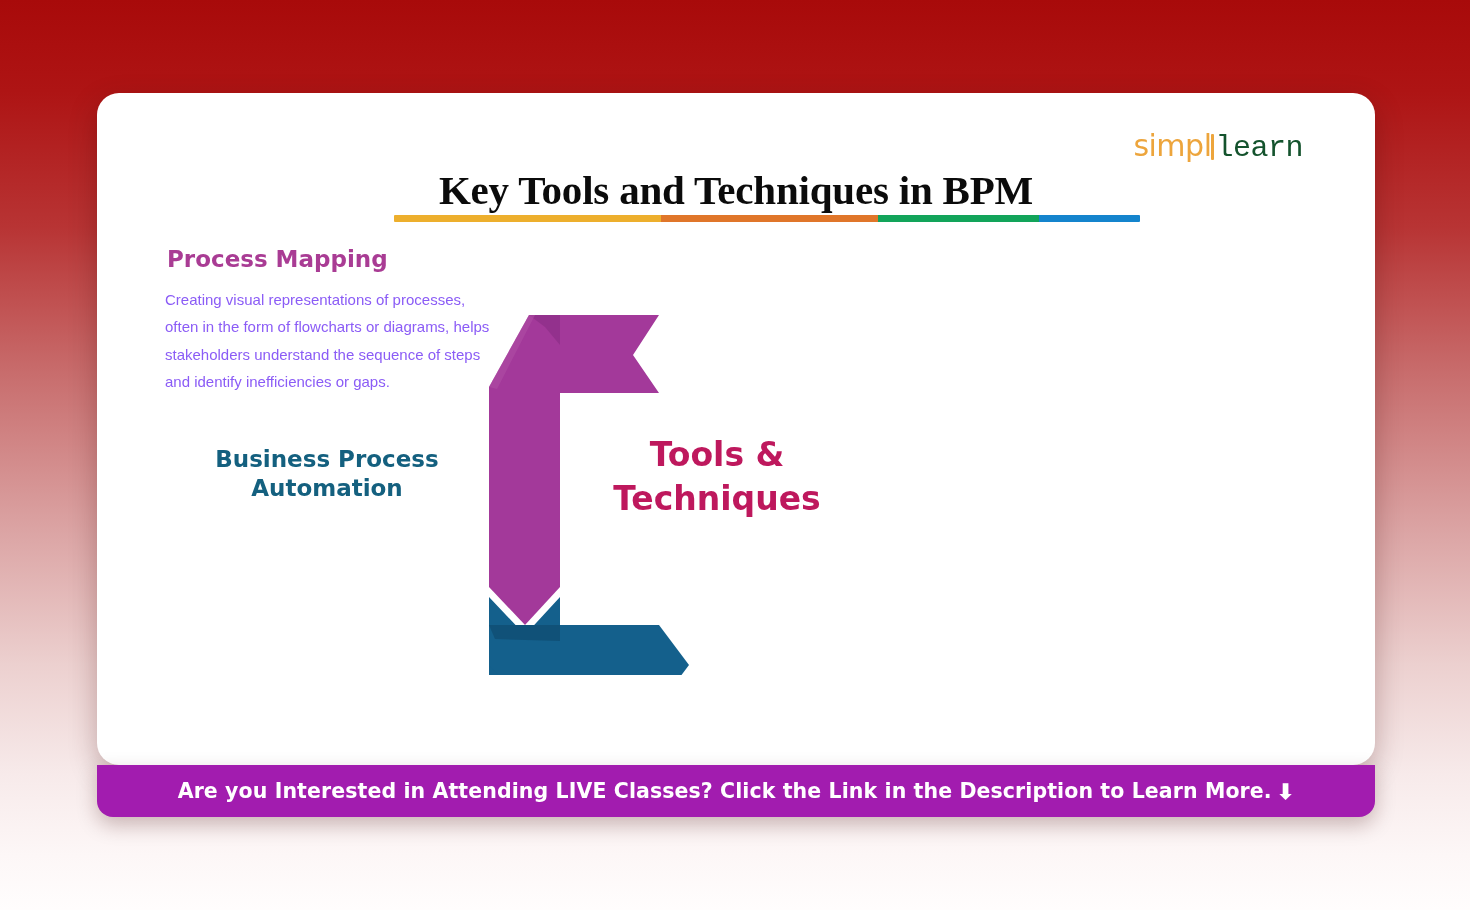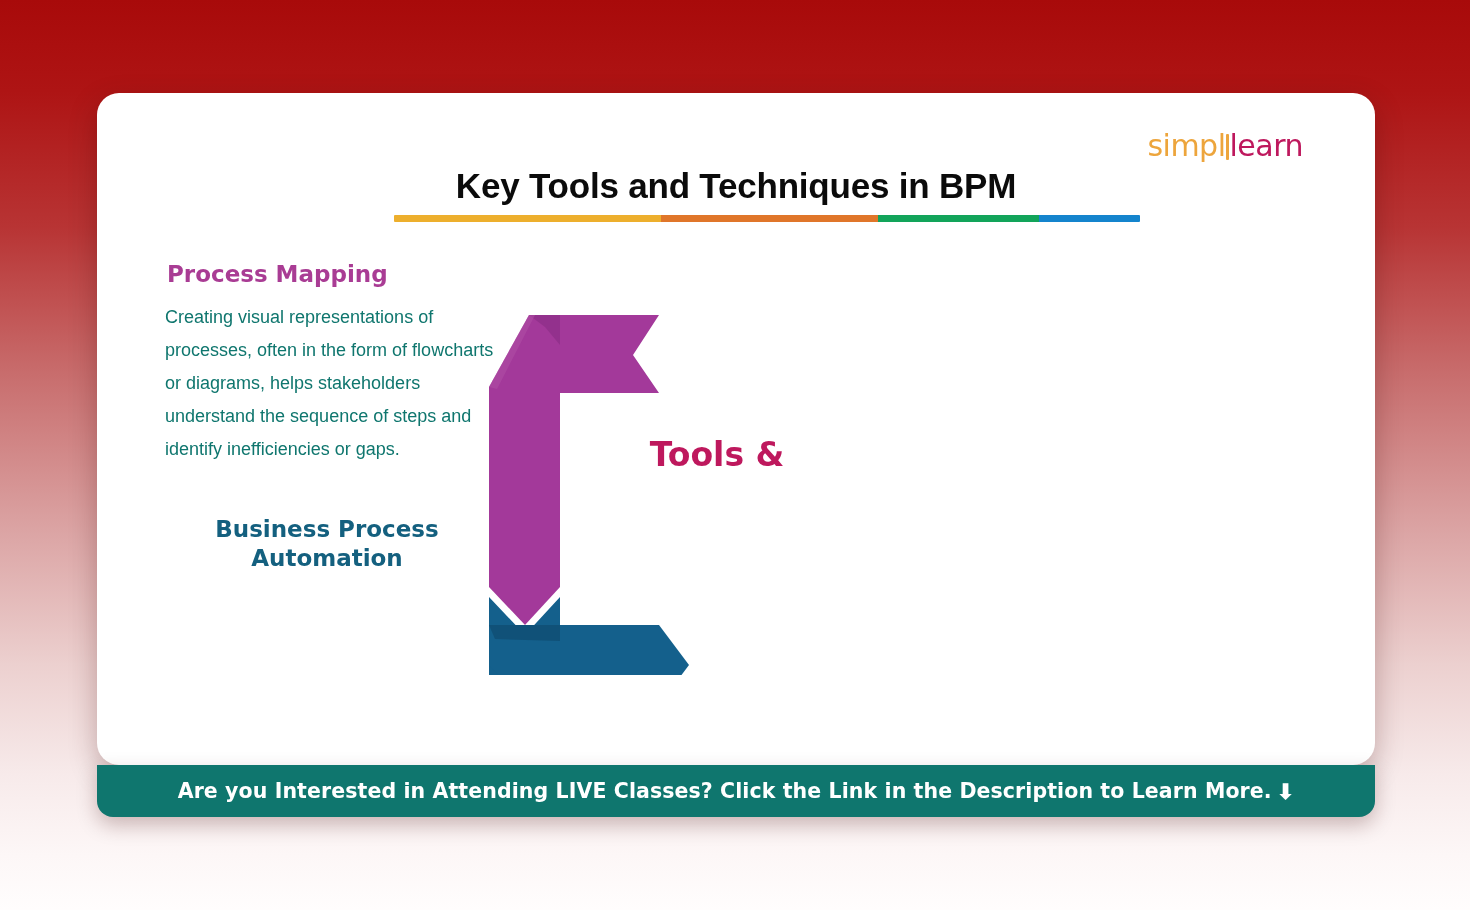--- a/index.html
+++ b/index.html
@@ -46,43 +46,43 @@
     position: absolute;
     right: 72px;
     top: 35px;
     font-size: 30px;
     font-weight: 400;
     letter-spacing: -0.5px;
     white-space: nowrap;
     font-family: "DejaVu Sans", sans-serif;
   }
   .logo .simpli { color: #eda53c; margin-left: 20px; }
-  .logo .learn  { color: #be185d; }
+  .logo .learn  { color: #14532d; font-family: Liberation Mono, monospace; }
   .logo .bar {
     display: inline-block;
     width: 3px;
     height: 26px;
     background: #eda53c;
     vertical-align: -4px;
     margin: 0 1px 0 0px;
     border-radius: 1px;
   }
 
   
   .title {
     position: absolute;
     left: 0;
     right: 0;
     top: 73px;
     text-align: center;
-    font-size: 35px;
+    font-size: 41px;
     font-weight: bold;
     color: #0b0b0b;
     letter-spacing: -0.2px;
-    font-family: Liberation Sans, sans-serif;
+    font-family: Liberation Serif, serif;
   }
   .rule {
     position: absolute;
     left: 297px;
     top: 122px;
     width: 746px;
     height: 7px;
     display: flex;
     border-radius: 1px;
     overflow: hidden;
@@ -103,28 +103,28 @@
   .sec-head {
     font-size: 23px;
     font-weight: bold;
     line-height: 1.26;
     font-family: "DejaVu Sans", sans-serif;
   }
   .sec-head.magenta { color: #a93c94; padding-left: 10px; }
   .sec-head.teal    { color: #14607f; text-align: center; }
 
   .sec-body {
-    font-size: 18px;
+    font-size: 15px;
     line-height: 1.83;
-    color: #0f766e;
+    color: #8b5cf6;
     font-family: "Liberation Sans", sans-serif;
   }
   .sec-body.indent { padding-left: 8px; }
 
-  .block-1 { margin-top: 15px; }
+  .block-1 { margin-top: 0; }
   .block-1 .sec-body { margin-top: 12px; }
   .block-2 { margin-top: 49px; }
   .block-2 .sec-body { margin-top: 14px; }
 
   
   .graphic {
     position: absolute;
     left: 392px;
     top: 212px;
     width: 210px;
@@ -145,21 +145,21 @@
     font-family: "DejaVu Sans", sans-serif;
   }
 
   
   .banner {
     position: absolute;
     left: 97px;
     top: 765px;
     width: 1278px;
     height: 52px;
-    background: #0f766e;
+    background: #a21caf;
     border-radius: 0 0 16px 16px;
     display: flex;
     align-items: center;
     justify-content: center;
     box-shadow: 0 8px 20px rgba(60, 0, 0, 0.25);
   }
   .banner-text {
     color: #ffffff;
     font-size: 20.5px;
     font-weight: bold;
@@ -221,20 +221,21 @@
         <polygon points="0,292 36,330 71,292 71,330 71,330 71,292 71,292 71,330 71,330" fill="none"></polygon>
         <polygon points="0,292 36,330 71,292 71,330 71,375 0,375" fill="#14608c"></polygon>
 
         <polygon points="0,320 71,320 170,320 200,360 170,400 36,400 0,360" fill="#14608c"></polygon>
         <polygon points="0,320 71,320 71,336 6,334" fill="#0f4e73" opacity="0.8"></polygon>
       </svg>
     </div>
 
     <div class="graphic-label">
       <div>Tools &amp;</div>
+      <div>Techniques</div>
     </div>
 
   </div>
 
   <div class="banner">
     <span class="banner-text">Are you Interested in Attending LIVE Classes? Click the Link in the Description to Learn More.</span>
     <span class="banner-arrow">⬇</span>
   </div>
 
 </div>

